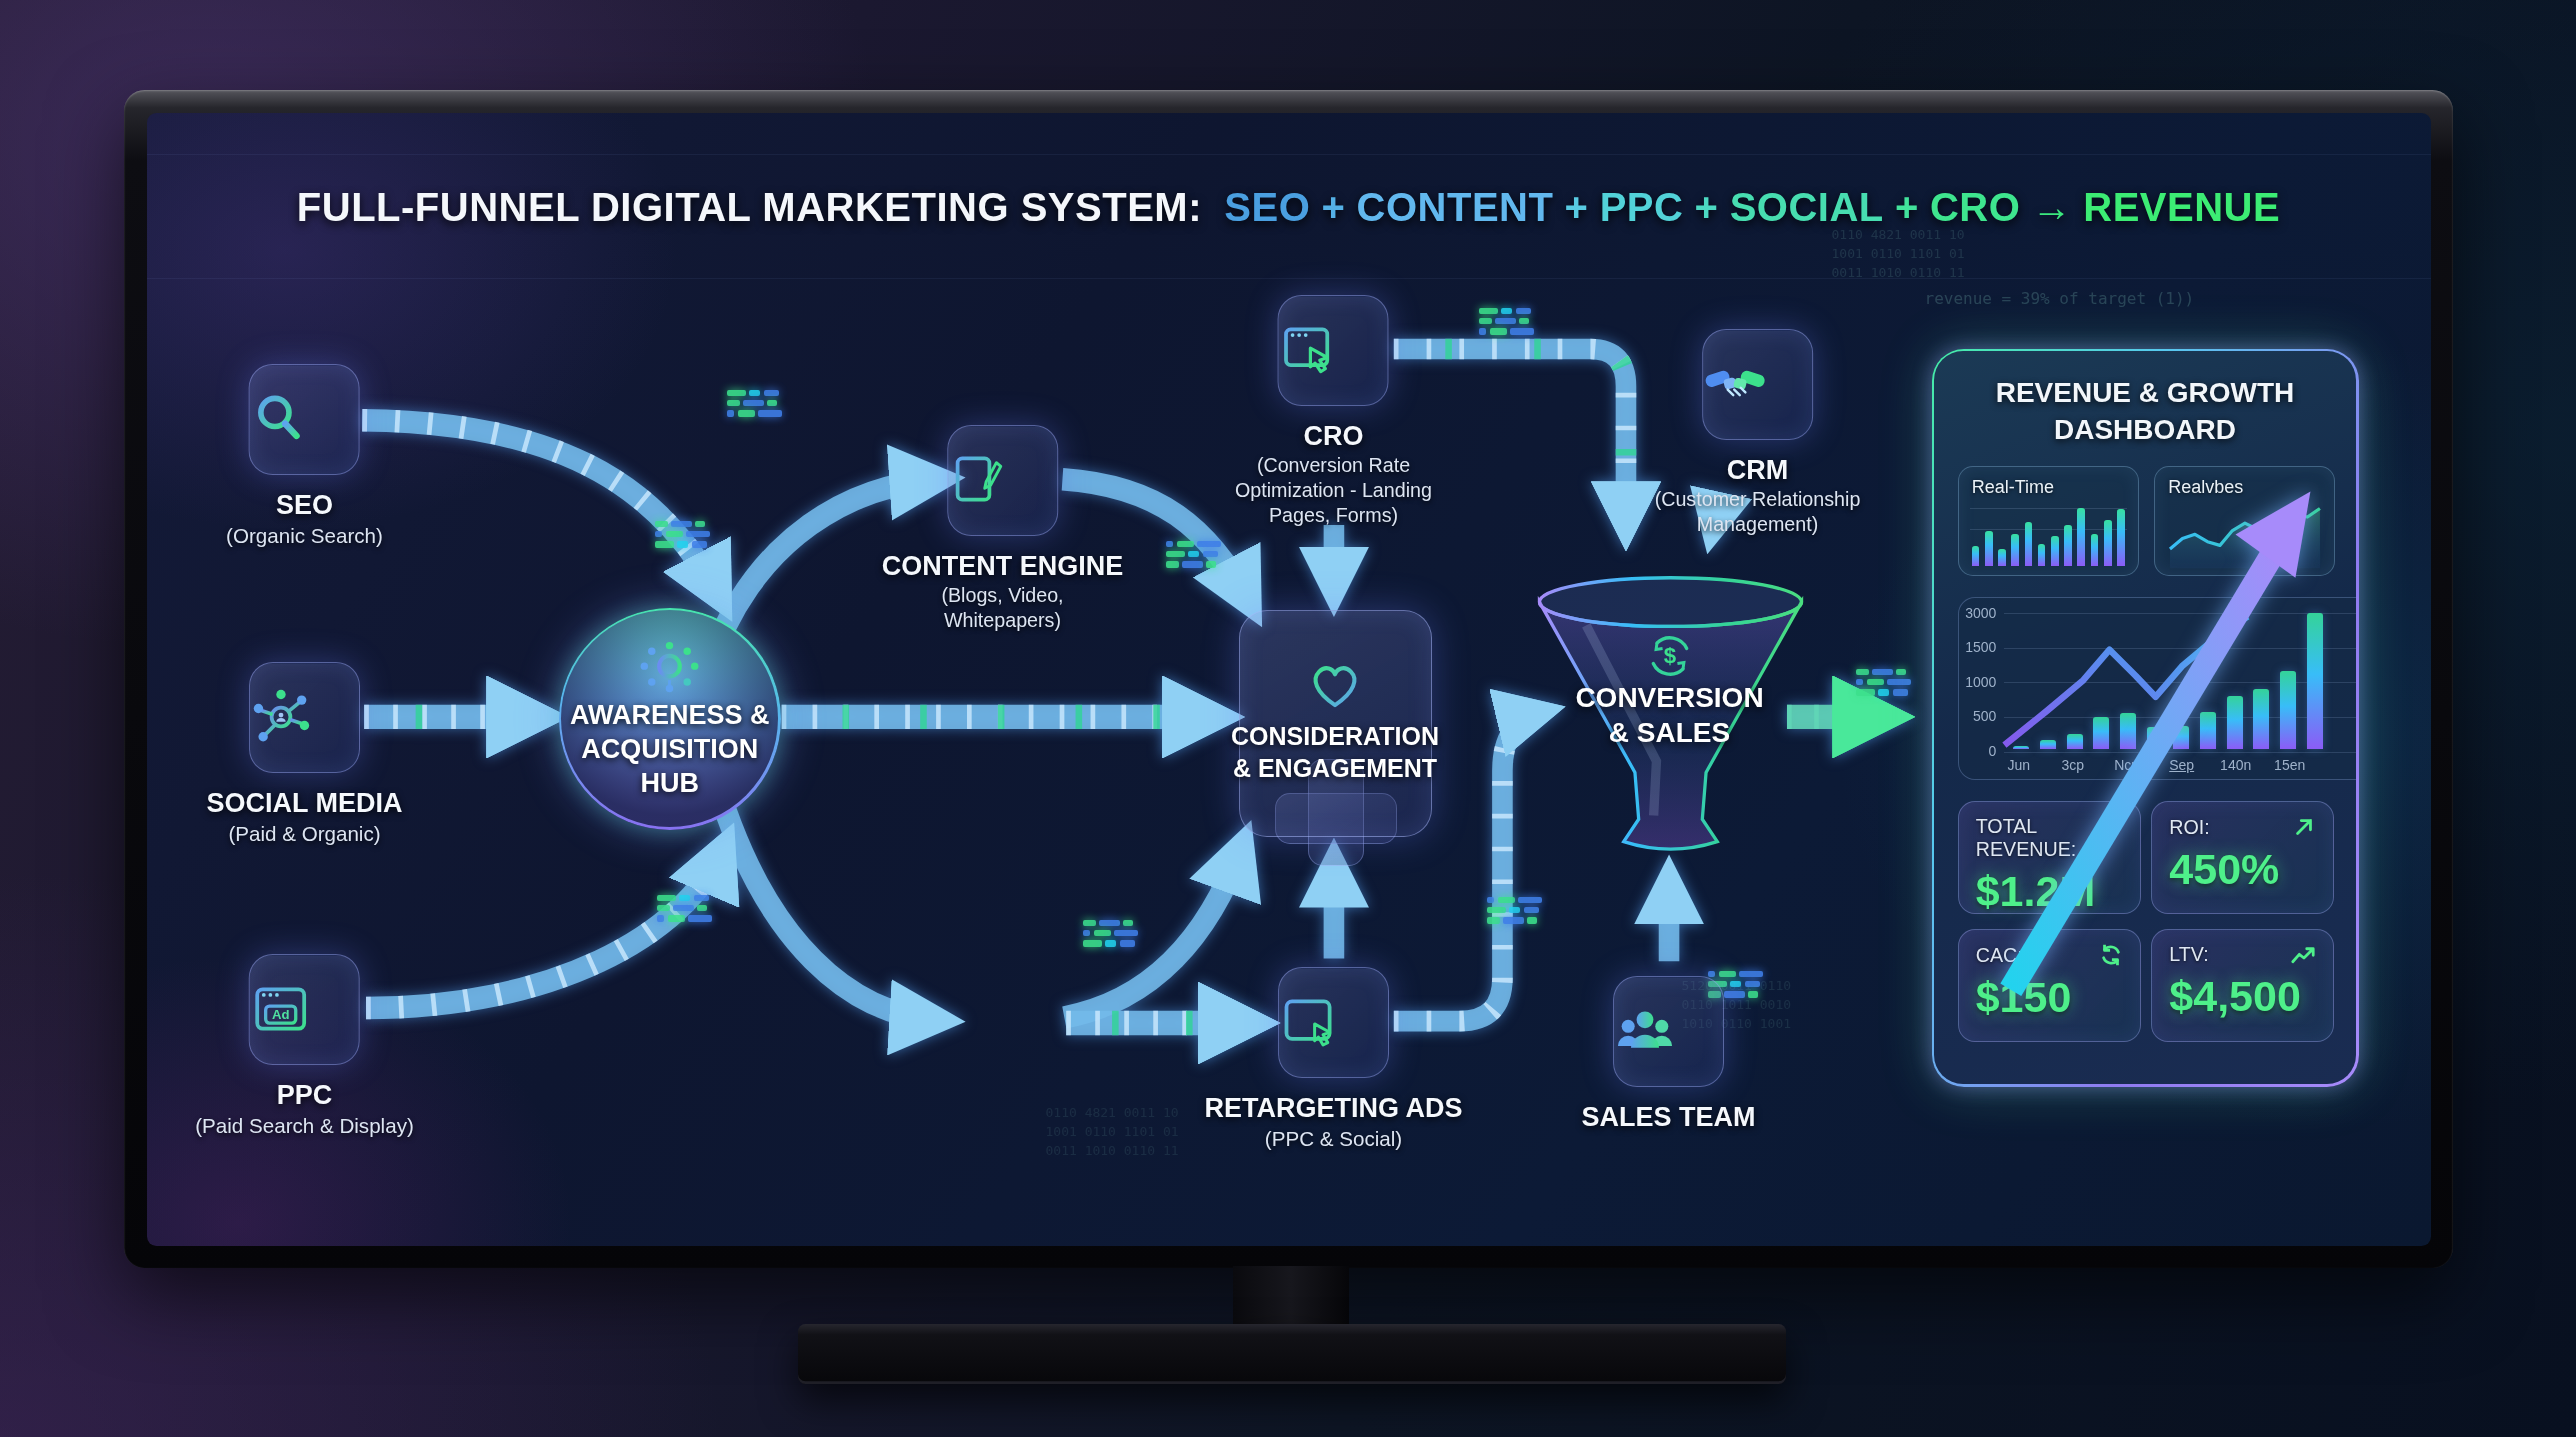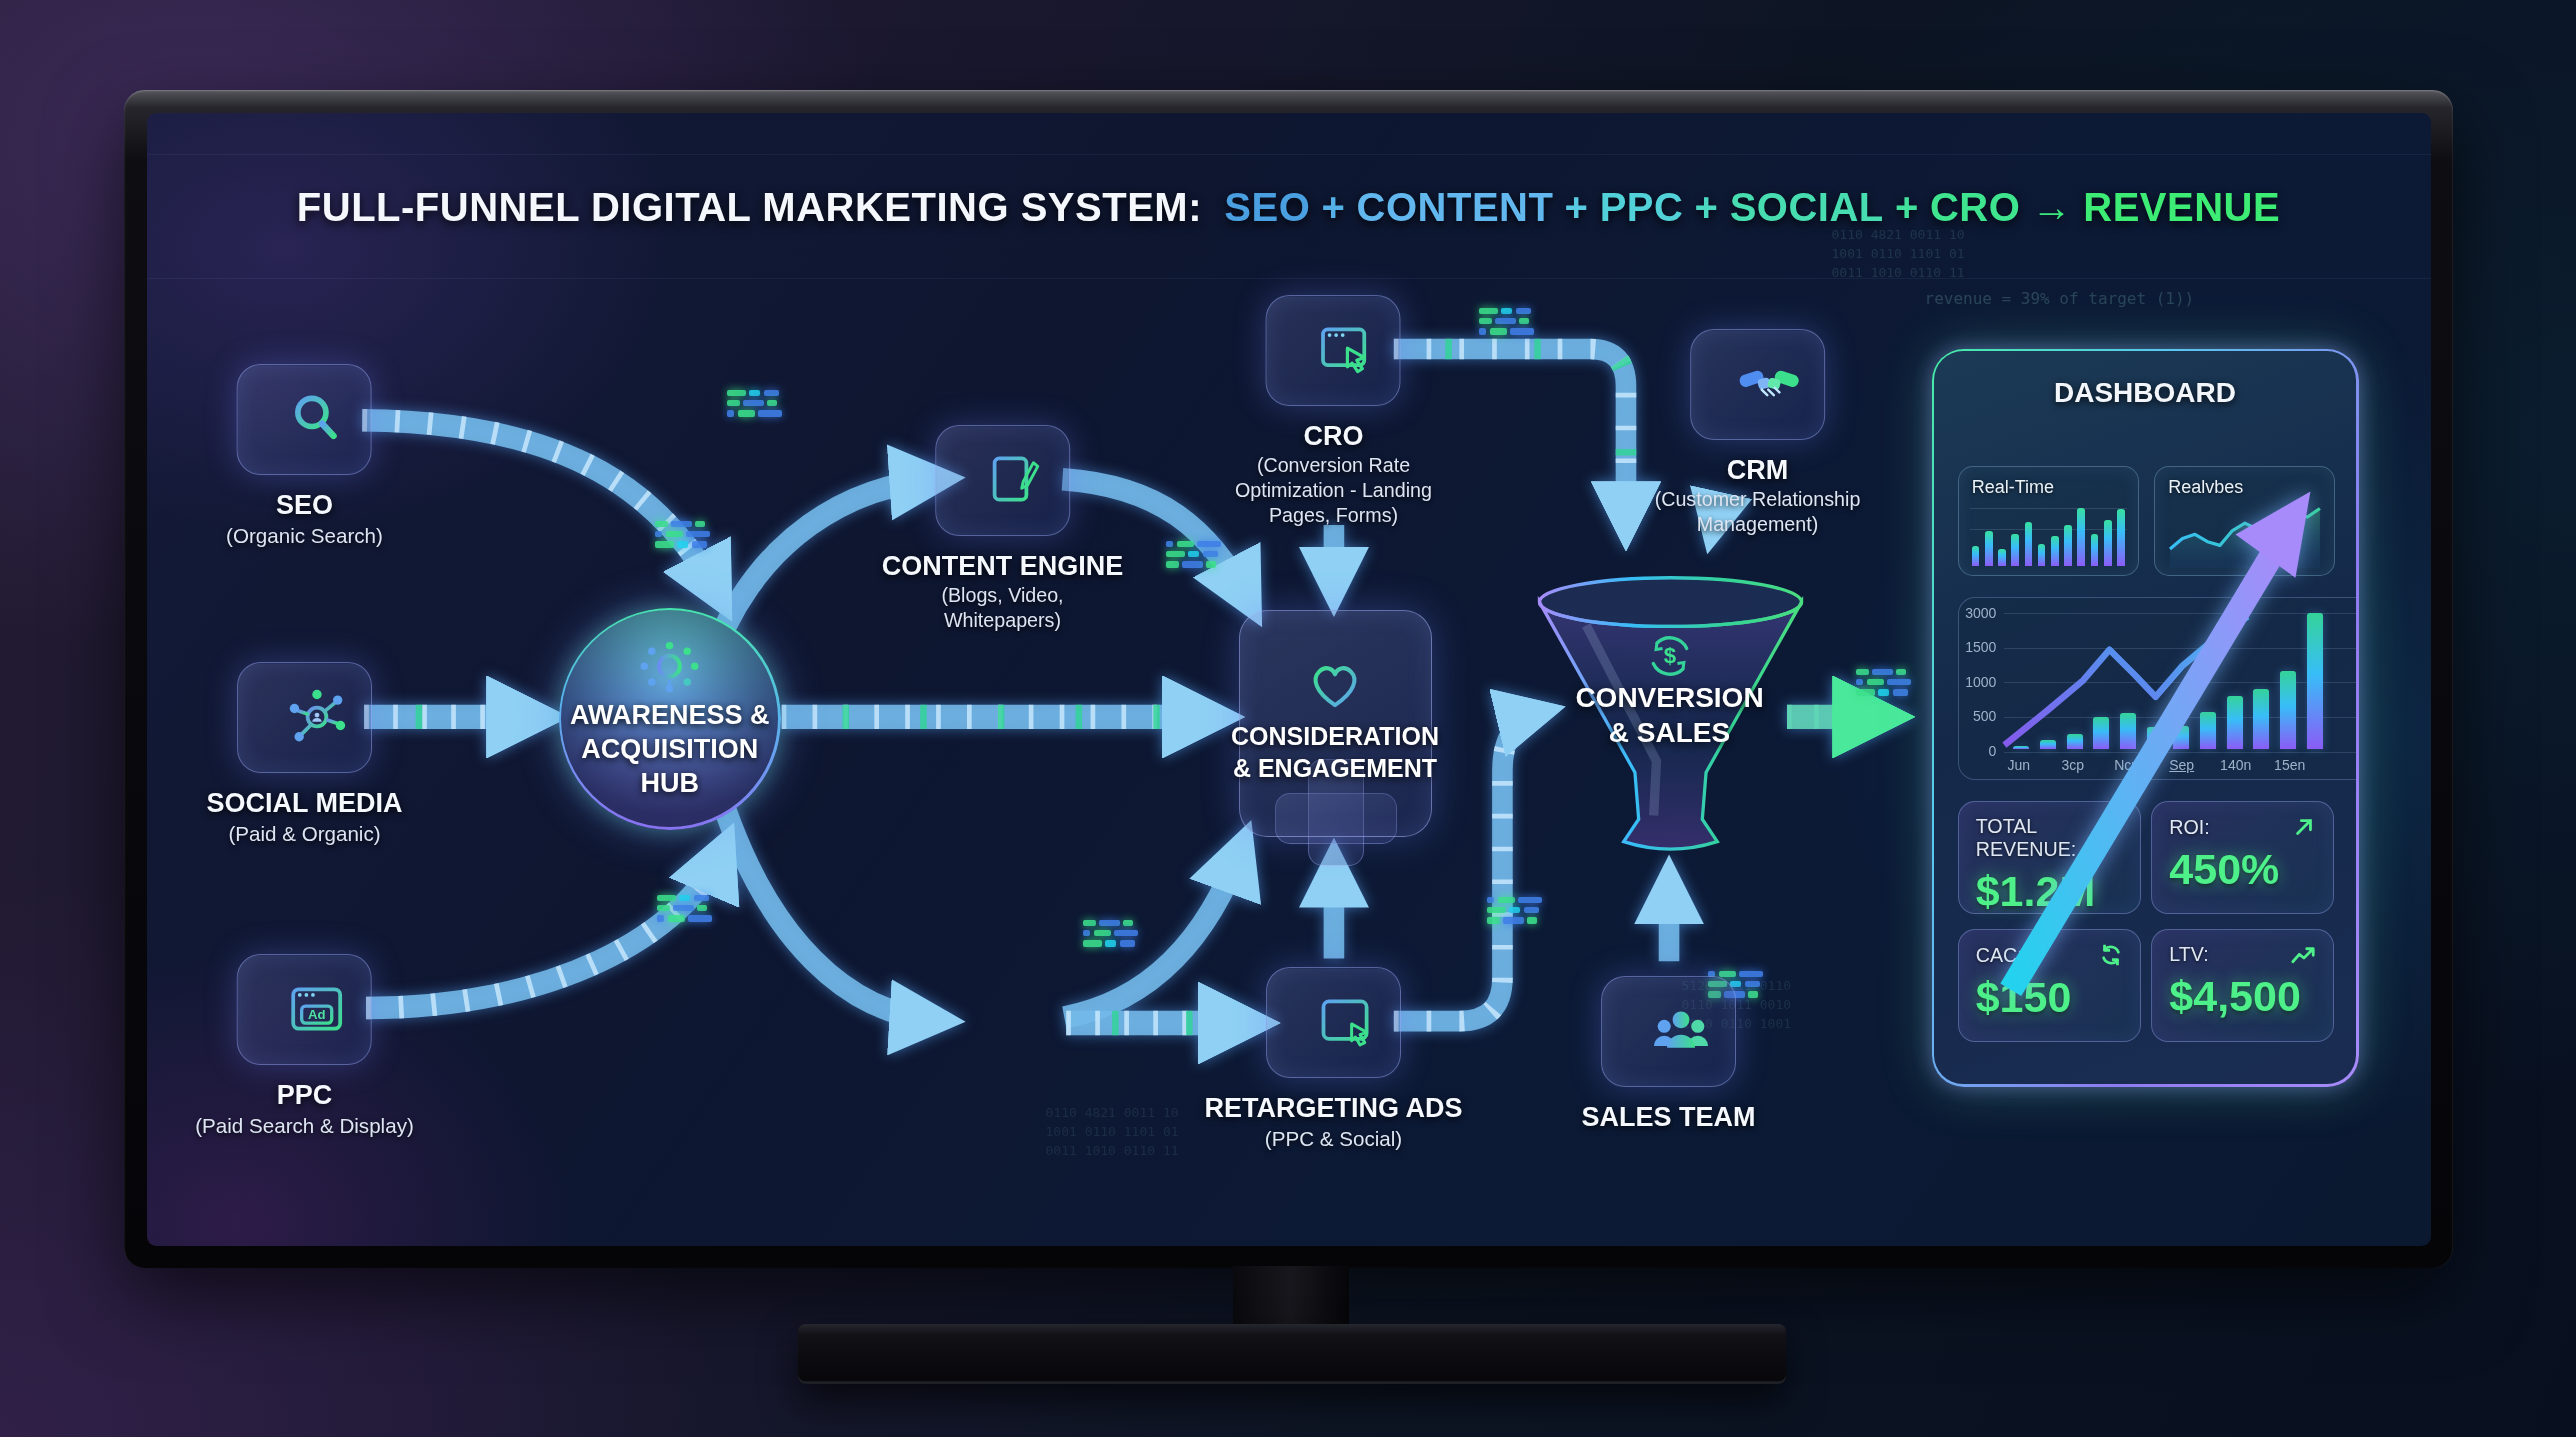--- a/index.html
+++ b/index.html
@@ -29,24 +29,24 @@
   .sheen{position:absolute;left:0;right:0;height:1.9px;background:rgba(150,185,255,.07)}
 
   
   .main-title{position:absolute;left:0;top:72px;width:100%;text-align:center;
     font-size:40px;font-weight:bold;letter-spacing:0.5px;color:#f4f7fb;
     text-shadow:0 2.8px 9.4px rgba(0,0,0,.85);white-space:nowrap;}
   .main-title span{margin-left:11.2px}
 
   
   .node{position:absolute;display:flex;flex-direction:column;align-items:center;z-index:4;transform:translateX(-50%);}
-  .tile{width:109px;height:109px;border-radius:24px;display:flex;align-items:center;justify-content:center;
+  .tile{width:109px;height:109px;border-radius:24px;display:flex;align-items:center;justify-content:flex-start;
     background:linear-gradient(135deg,rgba(140,150,230,.22),rgba(45,60,130,.30));
     border:1.9px solid rgba(160,175,255,.45);
-    box-shadow:0 0 32px rgba(110,130,255,.30), inset 0 0 22.5px rgba(130,160,255,.14);padding-left:24px;}
+    box-shadow:0 0 32px rgba(110,130,255,.30), inset 0 0 22.5px rgba(130,160,255,.14);}
   .nlabel{margin-top:15px;font-size:27px;font-weight:bold;color:#f5f8fc;white-space:nowrap;
     text-shadow:0 1.9px 7.5px rgba(0,0,0,.85);}
   .nsub{margin-top:3.7px;font-size:20.6px;color:#dde5f2;white-space:nowrap;text-shadow:0 1.9px 5.6px rgba(0,0,0,.8);}
   .nsub3{margin-top:1.9px;font-size:19.7px;line-height:25px;color:#dde5f2;text-align:center;text-shadow:0 1.9px 5.6px rgba(0,0,0,.8);}
 
   .hub{position:absolute;left:412px;top:495px;width:217px;height:217px;border-radius:50%;padding:2.8px;z-index:4;
     background:linear-gradient(185deg,#45e8a8 0%,#58b6ee 45%,#8b6cf0 100%);
     box-shadow:0 0 43px rgba(120,150,255,.45), 0 0 20.6px rgba(70,230,170,.35);}
   .hub-in{width:100%;height:100%;border-radius:50%;display:flex;flex-direction:column;align-items:center;justify-content:center;
     background:radial-gradient(circle at 50% 30%, rgba(120,130,210,.38), rgba(30,35,80,.88) 75%);}
@@ -437,20 +437,21 @@
           <circle cx="33" cy="18" r="9" fill="url(#g10)"></circle>
             <path d="M18,48 a15,14 0 0 1 30,0 z" fill="url(#g10)"></path>
         </svg>
       </div>
       <div class="nlabel">SALES TEAM</div>
     </div>
 
     <div class="dash">
       <div class="dash-in">
         <div class="dash-title">
+          <div>REVENUE &amp; GROWTH</div>
             <div>DASHBOARD</div>
         </div>
 
         <div class="mini" style="left:23.4px;top:115px;width:181px;height:110px">
           <div class="mini-label">Real-Time</div>
           <div class="gridline" style="left:11.2px;right:11.2px;top:41px"></div>
           <div class="gridline" style="left:11.2px;right:11.2px;top:62px"></div>
           <div class="mini-bars" id="mini-bars">
               <i style="height: 20.3px;"></i>
               <i style="height: 35px;"></i>

